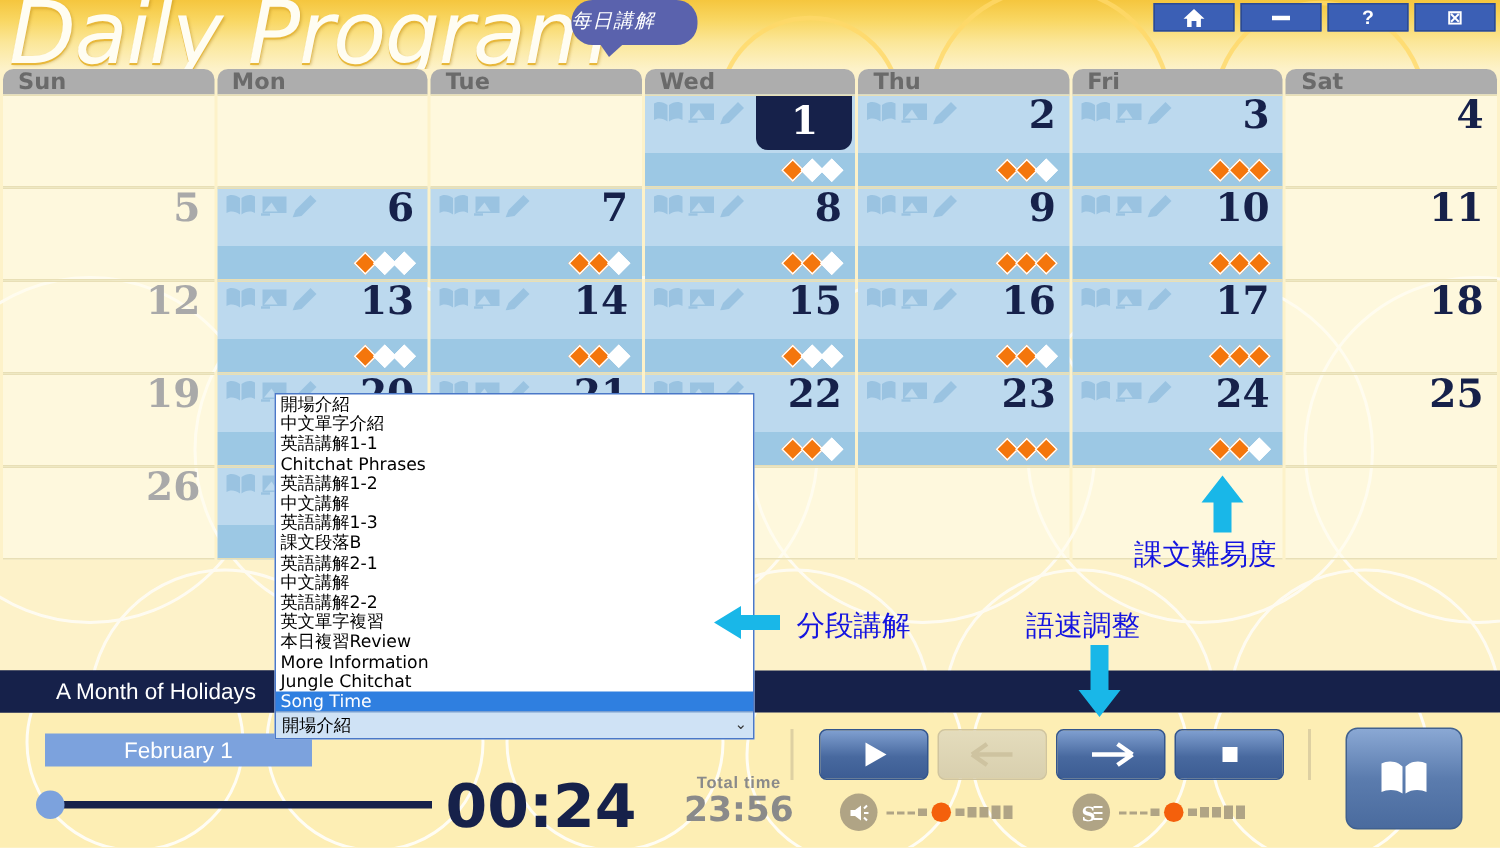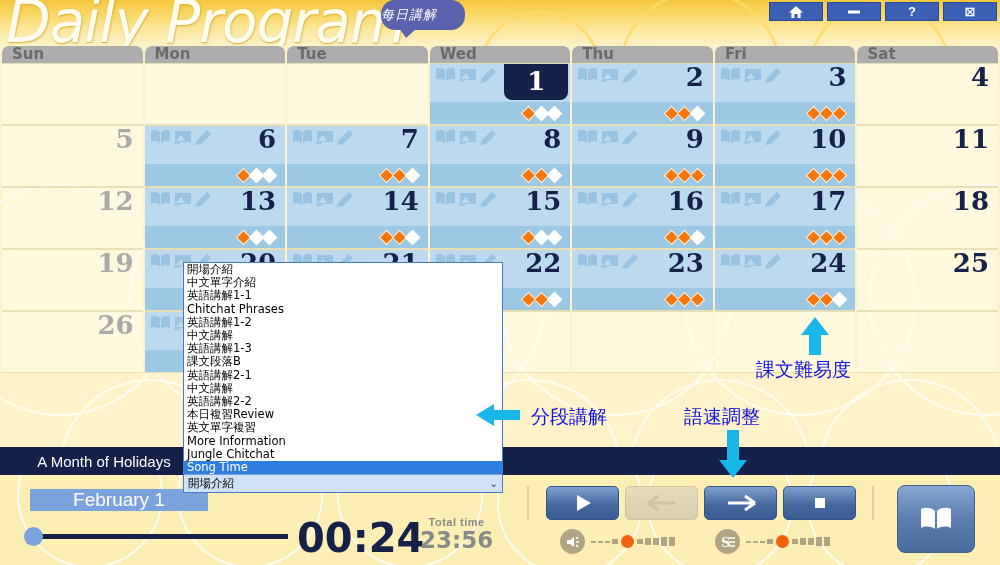--- a/index.html
+++ b/index.html
@@ -124,38 +124,38 @@
     font-size:15px;
   }
   #navy-strip {
     position:absolute; left:0; top:447px; width:1000px; height:28px;
     background:#16214a; z-index:3;
   }
   #date-bar {
     position:absolute; left:30px; top:489px; width:178px; height:22px;
     background:#7ca2dd; color:#ffffff; z-index:5;
     display:flex; align-items:center; justify-content:center;
-    font-size:19px;
+    font-size:15px;
   }
 
   
   #bottom {
     position:absolute; left:0; top:475px; width:1000px; height:90px;
     background:#fdeeb4; z-index:2; overflow:hidden;
   }
   #bottom .arcs2 { position:absolute; inset:0; }
 
   #seek { position:absolute; left:28px; top:531px; width:260px; height:10px; z-index:5; }
   #seek .track { position:absolute; left:0; top:3px; width:100%; height:5px; background:#16214a; }
   #seek .knob { position:absolute; left:-4px; top:-4px; width:19px; height:19px;
                 border-radius:50%; background:#7ca2dd; cursor:pointer; }
   #cur-time { position:absolute; left:297px; top:515px; z-index:5;
               font-size:40px; font-weight:bold; color:#16214a;
               font-family:"DejaVu Sans",sans-serif; }
-  #total-wrap { position:absolute; left:420px; top:516px; z-index:5; text-align:center; }
+  #total-wrap { position:absolute; left:420px; top:516px; z-index:5; text-align:center;padding-left:36px; }
   #total-label { font-size:11px; font-weight:bold; color:#8a8a8a; letter-spacing:.5px; }
   #total-time { font-size:23px; font-weight:bold; color:#8a8a8a;
                 font-family:"DejaVu Sans",sans-serif; line-height:24px; }
 
   #transport { position:absolute; left:546px; top:486px; display:flex; gap:6px; z-index:5; }
   .tbtn { width:73px; height:34px; border-radius:5px; cursor:pointer;
           display:flex; align-items:center; justify-content:center;
           background: linear-gradient(180deg,#7f9fd0 0%,#48699f 55%,#3c5c93 100%);
           border:1px solid #33558d; }
   .tbtn.dis { background: linear-gradient(180deg,#e4dcbc 0%,#d8cfae 100%); border-color:#cfc49f; cursor:default; }
@@ -716,22 +716,22 @@
       <div class="dd-item">中文單字介紹</div>
       <div class="dd-item">英語講解1-1</div>
       <div class="dd-item">Chitchat Phrases</div>
       <div class="dd-item">英語講解1-2</div>
       <div class="dd-item">中文講解</div>
       <div class="dd-item">英語講解1-3</div>
       <div class="dd-item">課文段落B</div>
       <div class="dd-item">英語講解2-1</div>
       <div class="dd-item">中文講解</div>
       <div class="dd-item">英語講解2-2</div>
+      <div class="dd-item">英文單字複習</div>
       <div class="dd-item">本日複習Review</div>
-      <div class="dd-item">英文單字複習</div>
       <div class="dd-item">More Information</div>
       <div class="dd-item">Jungle Chitchat</div>
       <div class="dd-item sel">Song Time</div>
     </div>
   <div id="dd-select">
     <span>開場介紹</span>
     <span class="cv">⌄</span>
   </div>
 </div>
 

